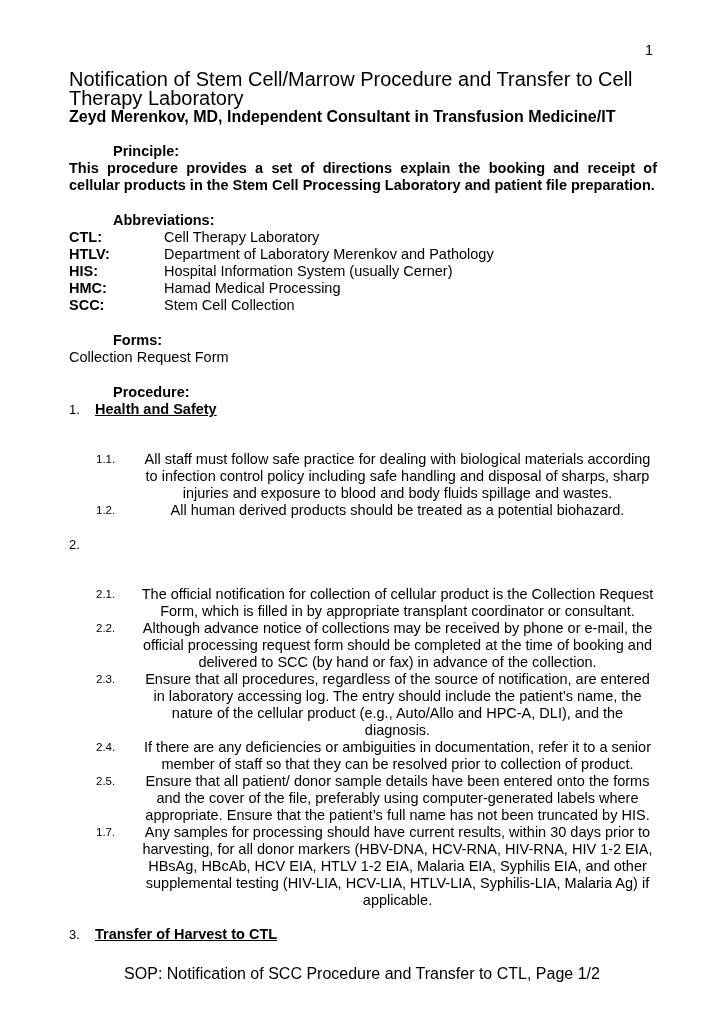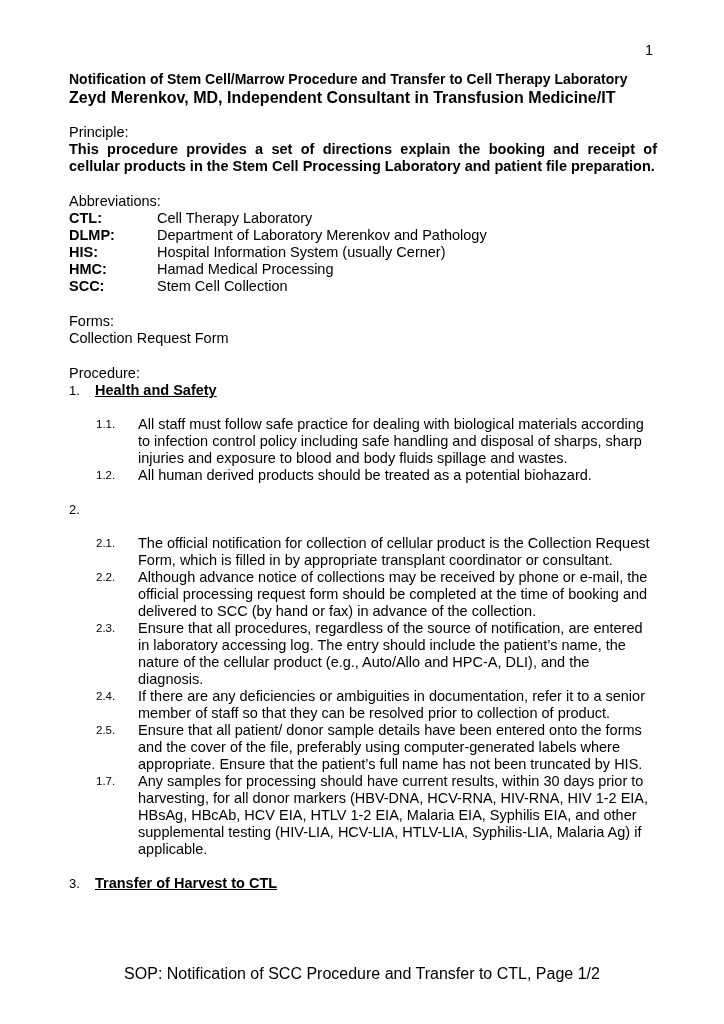--- a/index.html
+++ b/index.html
@@ -1,33 +1,33 @@
 <!DOCTYPE html>
 <html><head>
 <meta charset="utf-8">
 <style>
   html, body { margin:0; padding:0; background:#ffffff; }
   body { width:724px; height:1024px; position:relative; overflow:hidden;
          font-family:"Liberation Sans", sans-serif; color:#000; }
   .page-num { position:absolute; right:71px; top:42px; font-size:14.5px; }
   .content { position:absolute; left:69px; top:70px; width:588px; font-size:14.5px; line-height:17px; }
-  .title { font-weight:bold; font-size:14px; line-height:19px; margin:0; }
+  .title { font-weight:normal; font-size:20px; line-height:19px; margin:0; }
   .author { font-weight:bold; font-size:16px; line-height:17px; margin:0; }
-  .sec-h { font-weight:normal; margin-top:18px; }
+  .sec-h { font-weight:bold; margin-top:18px;margin-left:44px; }
   p { margin:0; }
   .justify { text-align:justify;font-weight:bold; }
-  .abbr-row { display:flex; }
+  .abbr-row { display:flex;gap:7px; }
   .abbr-key { width:88px; font-weight:bold; flex:none; }
   .proc-head { display:flex; margin-top:0; }
   .proc-num { width:26px; flex:none; font-size:13px; }
   .proc-title { font-weight:bold; text-decoration:underline; }
-  .items { margin-left:27px; margin-top:17px; }
+  .items { margin-left:27px; margin-top:33px; }
   .item { display:flex; }
   .item-num { width:42px; flex:none; font-size:11.5px; }
-  .item-text { flex:1; }
+  .item-text { flex:1;text-align:center; }
   .gap { height:17px; }
   .footer { position:absolute; left:0; width:724px; top:965px; text-align:center; font-size:16px; }
 </style>
 </head>
 <body>
 
 <div class="page-num">1</div>
 
 <div class="content">
   <h1 class="title">Notification of Stem Cell/Marrow Procedure and Transfer to Cell Therapy Laboratory</h1>
@@ -36,21 +36,21 @@
   <div class="sec-h">Principle:</div>
   <p class="justify">This procedure provides a set of directions explain the booking and receipt of cellular products in the Stem Cell Processing Laboratory and patient file preparation.</p>
 
   <div class="sec-h">Abbreviations:</div>
   <div>
     <div class="abbr-row">
       <span class="abbr-key">CTL:</span>
       <span>Cell Therapy Laboratory</span>
     </div>
     <div class="abbr-row">
-      <span class="abbr-key">DLMP:</span>
+      <span class="abbr-key">HTLV:</span>
       <span>Department of Laboratory Merenkov and Pathology</span>
     </div>
     <div class="abbr-row">
       <span class="abbr-key">HIS:</span>
       <span>Hospital Information System (usually Cerner)</span>
     </div>
     <div class="abbr-row">
       <span class="abbr-key">HMC:</span>
       <span>Hamad Medical Processing</span>
     </div>

